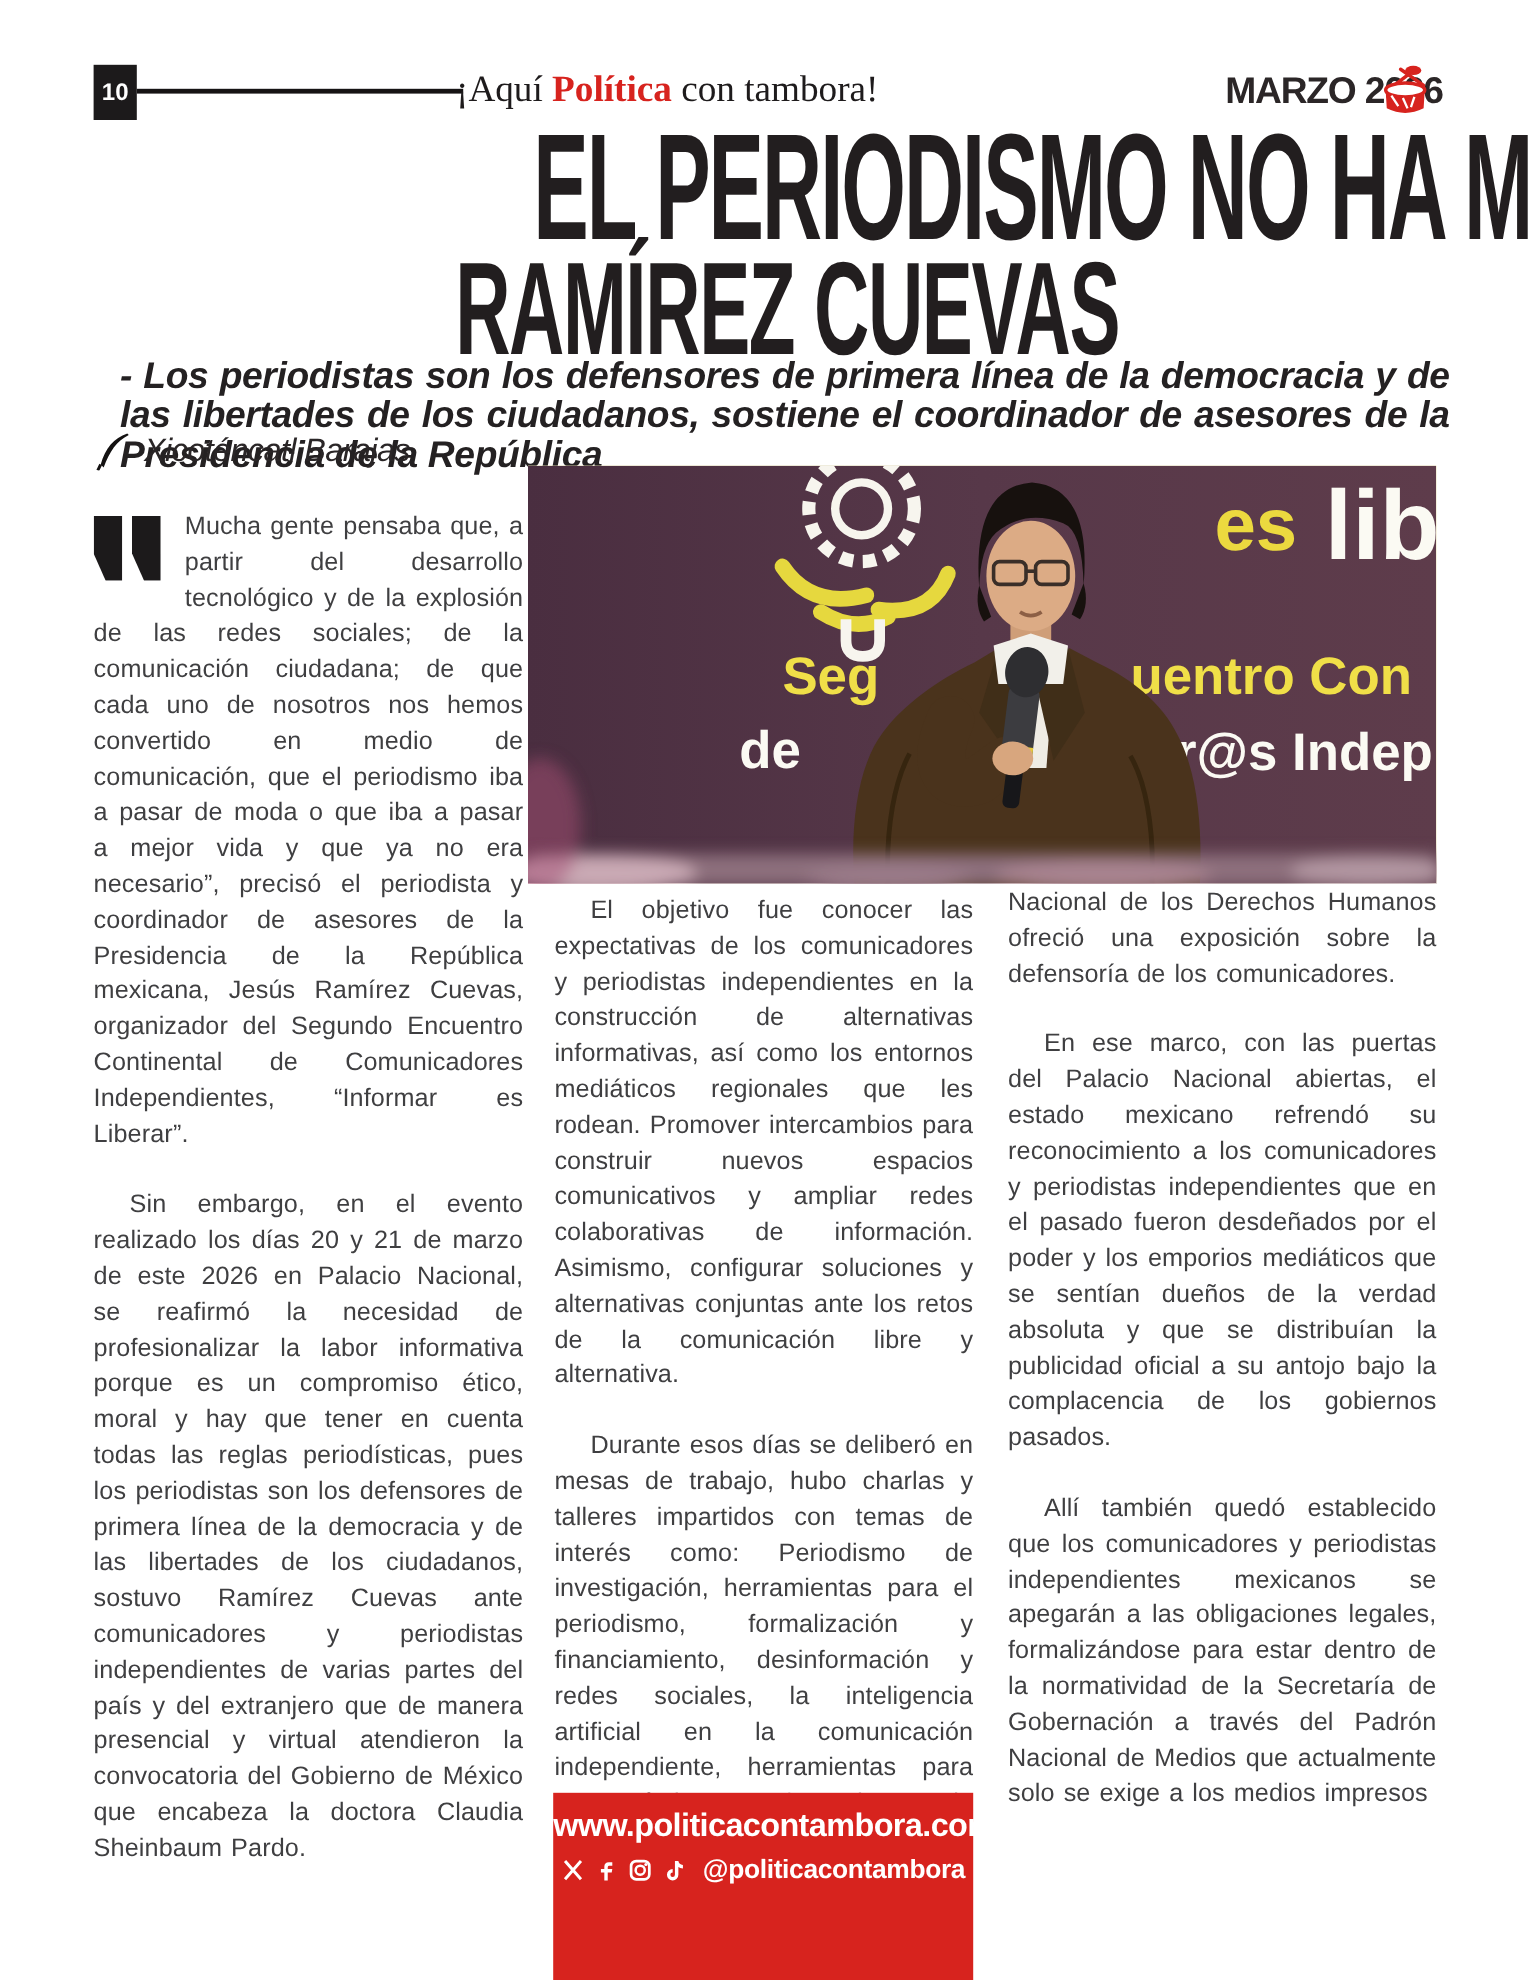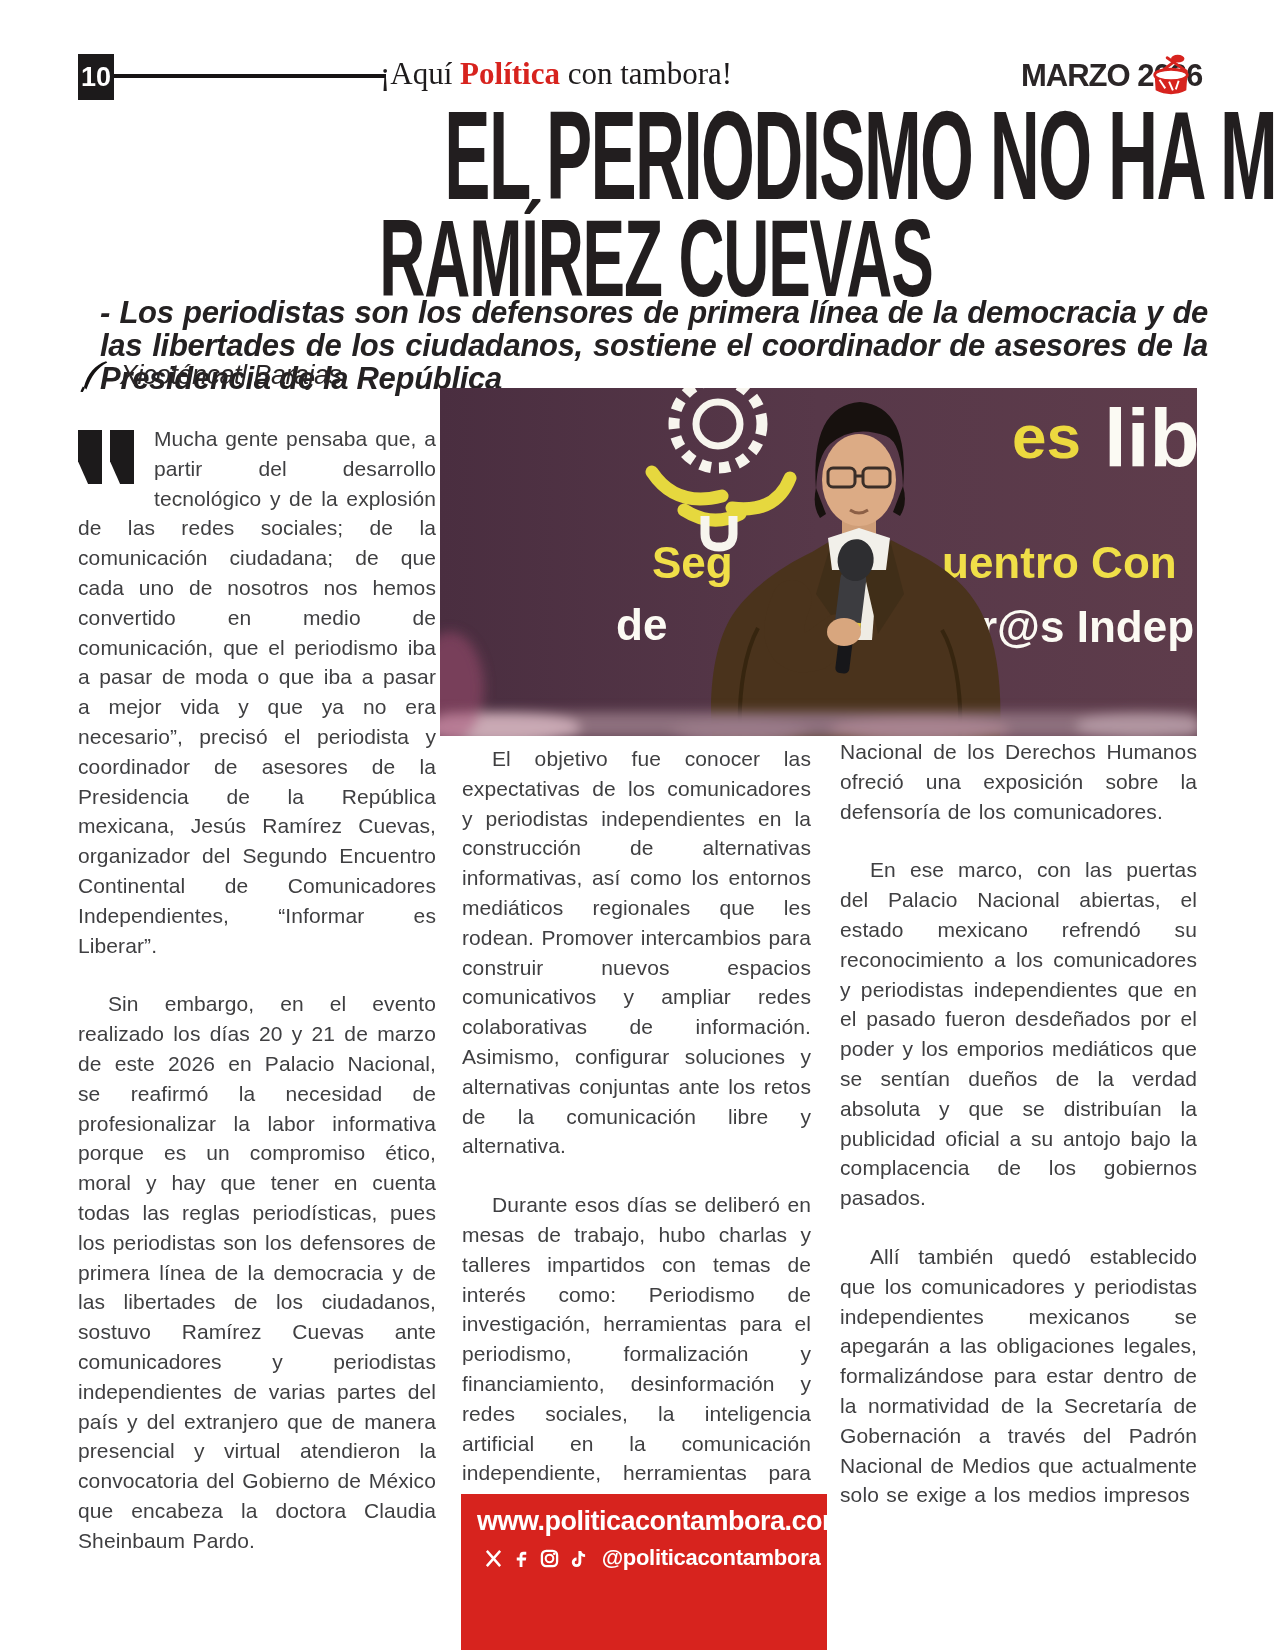--- a/index.html
+++ b/index.html
@@ -4,21 +4,21 @@
 <style>
   html,body{margin:0;padding:0;background:#e9e9e9;}
   .page{
     position:relative; width:1275px; height:1650px; margin:0 auto;
     background:#ffffff; overflow:hidden;
     font-family:"Liberation Sans", sans-serif; color:#3f3f41;
   }
   
   .pagenum-box{
     position:absolute; left:78px; top:54px; width:36px; height:46px;
-    background:#1c1a1b; color:#fff; font-weight:bold; font-size:27px;
+    background:#1c1a1b; color:#fff; font-weight:bold; font-size:20px;
     display:flex; align-items:center; justify-content:center;
   }
   .header-rule{position:absolute; left:114px; top:74px; width:272px; height:4px; background:#161314;}
   .masthead{
     position:absolute; left:380px; top:56px; white-space:nowrap;
     font-family:"Liberation Serif", serif; font-size:31px; color:#1e1b1c;
   }
   .masthead .brand{color:#d7231e; font-weight:bold;}
   .issue-date{
     position:absolute; left:1021px; top:58px; font-size:31px; font-weight:bold;
@@ -53,21 +53,21 @@
   .col-1{left:78px;  top:424px; width:358px;}
   .col-2{left:462px; top:744px; width:349px;}
   .col-3{left:840px; top:737px; width:357px;}
   .quote-mark{float:left; width:62px; height:58px; margin:6px 14px 0 0;}
   .quote-mark i{display:inline-block; width:24px; height:54px; background:#1c1a1b;
     clip-path:polygon(0 0,100% 0,100% 100%,42% 100%,0 58%);}
   .quote-mark i + i{margin-left:8px;}
   
   .footer-box{
     position:absolute; left:461px; top:1494px; width:350px; height:156px;
-    background:#d7231e; color:#fff; text-align:center;padding-left:16px;
+    background:#d7231e; color:#fff; text-align:center;
   }
   .footer-site{margin-top:12px; font-size:27px; font-weight:bold; letter-spacing:-0.5px;}
   .footer-social{margin-top:8px; display:flex; align-items:center; justify-content:center; gap:9px;}
   .social-icon{width:19px; height:19px; display:inline-block;}
   .footer-handle{font-size:22px; font-weight:bold; letter-spacing:-0.3px; margin-left:6px;}
 </style>
 </head>
 <body>
 
 <div class="page">

